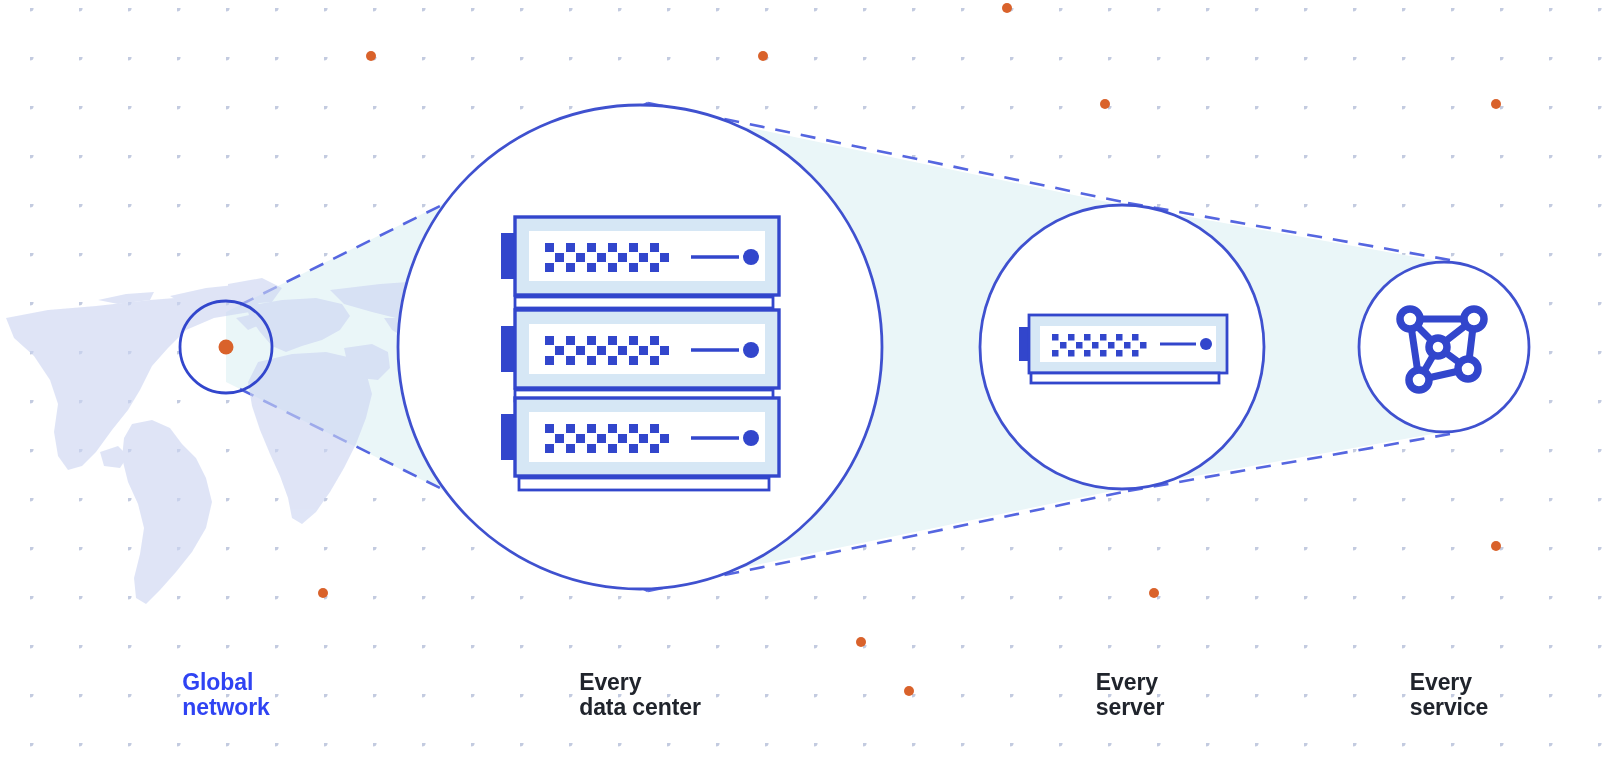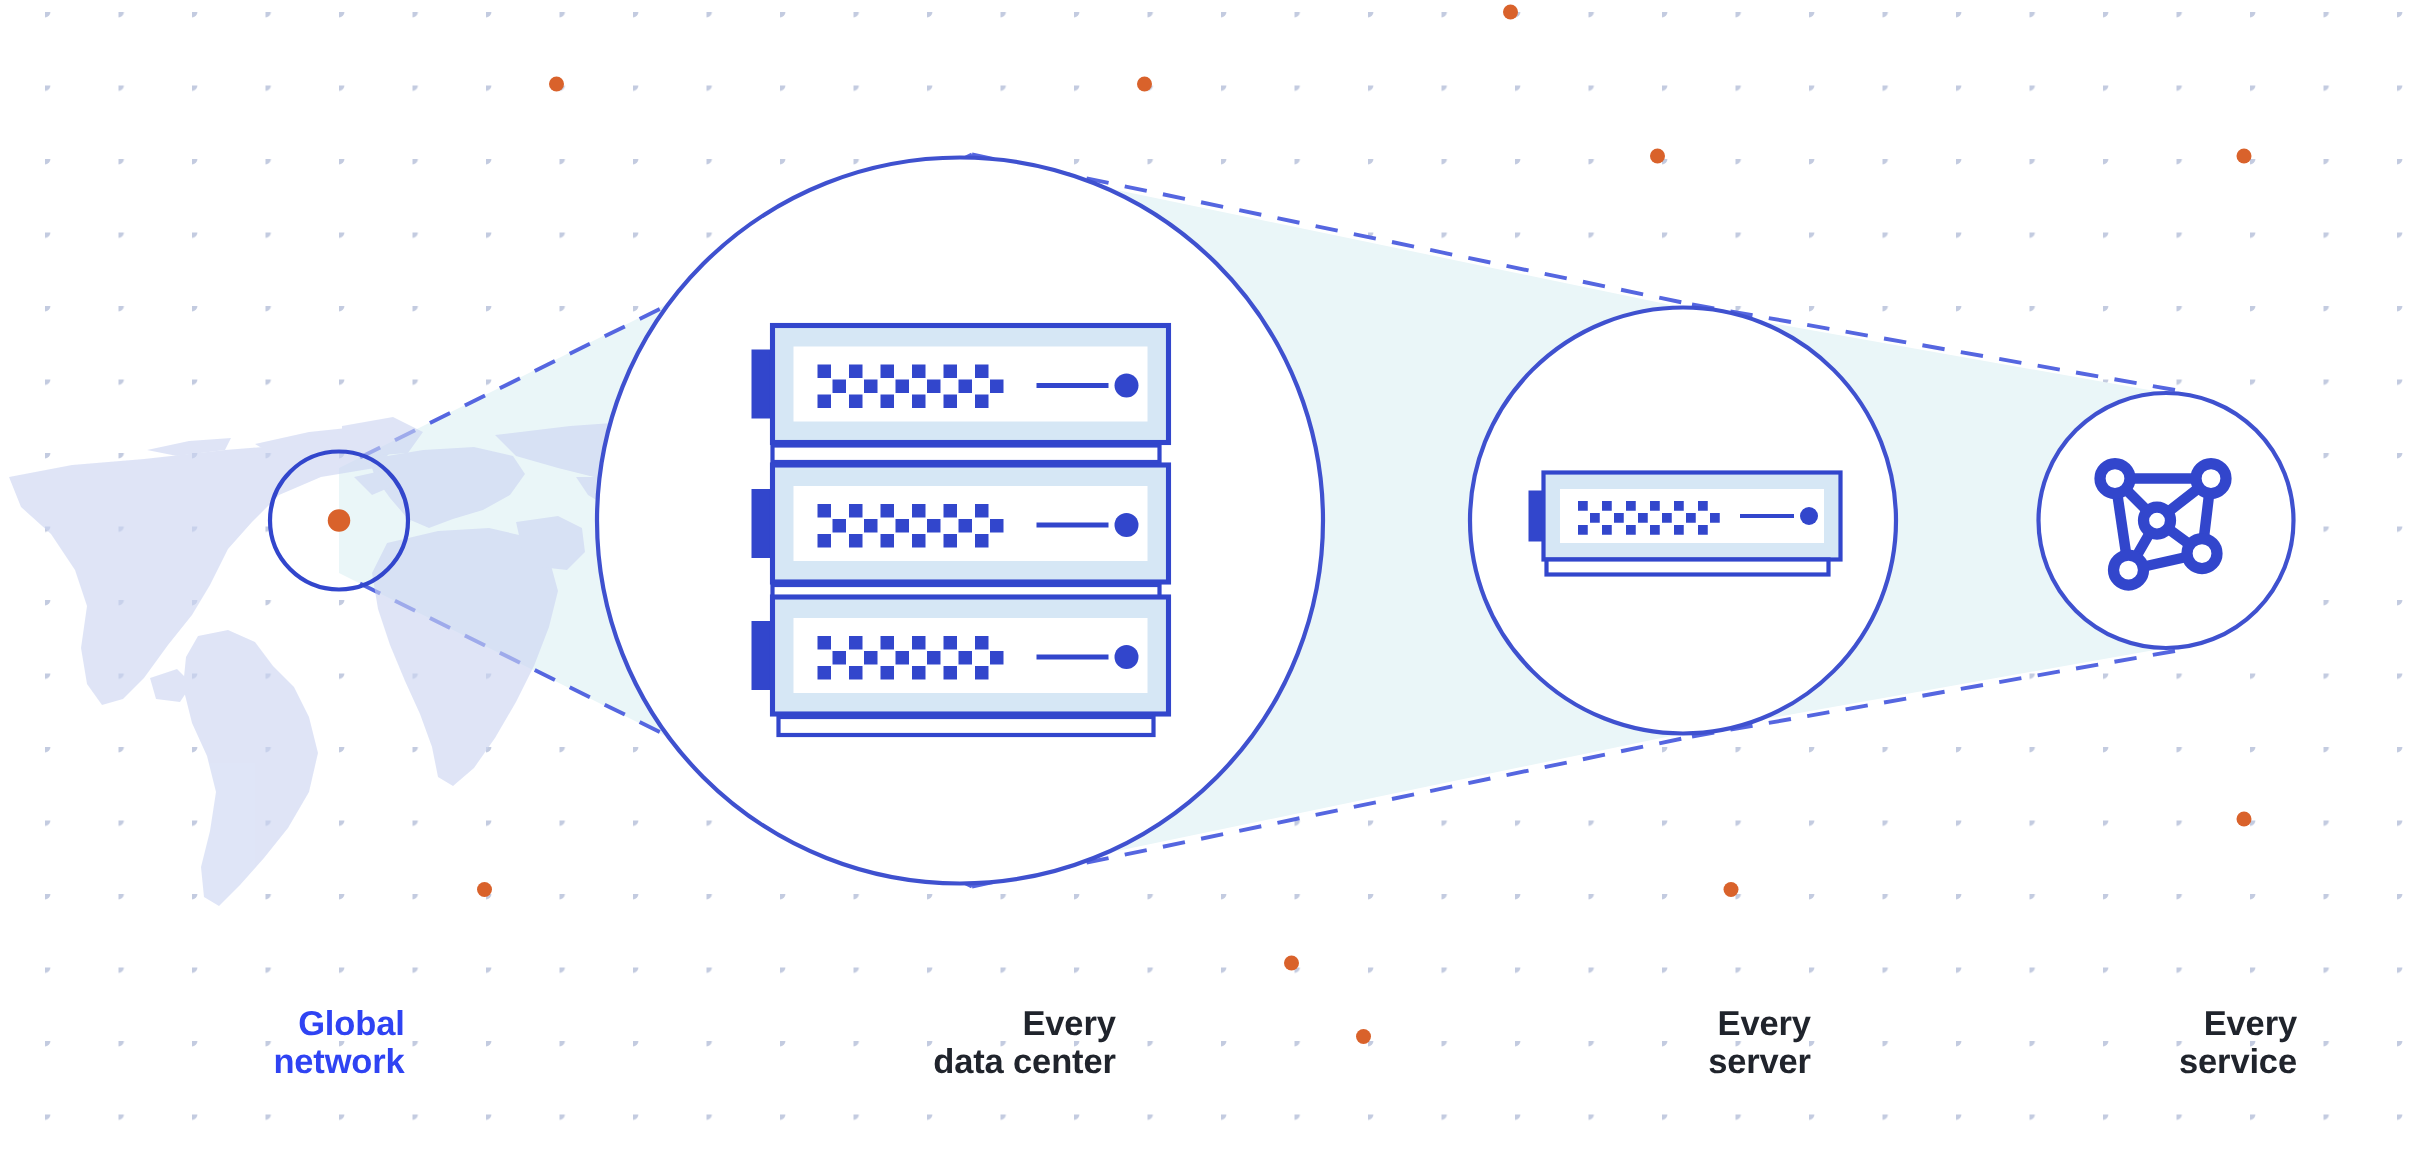--- a/index.html
+++ b/index.html
@@ -23,30 +23,30 @@
     left: 0;
     top: 0;
     width: 1620px;
     height: 782px;
   }
   #labels {
     pointer-events: none;
   }
   .zone-label {
     position: absolute;
-    text-align: right;
+    text-align: left;
     font-family: "Liberation Sans", sans-serif;
     font-size: 23px;
     line-height: 25px;
     font-weight: 700;
     letter-spacing: -0.1px;
     white-space: pre-line;
     transform: translateX(-50%);
   }
-  .zone-label.dark  { color: #20242c; margin-left: 43px; }
+  .zone-label.dark  { color: #20242c; }
   .zone-label.brand { color: #2f43f3; }
 </style>
 </head>
 <body>
 
 <div id="stage">
 
   <svg id="dotgrid" viewBox="0 0 1620 782" xmlns="http://www.w3.org/2000/svg" aria-hidden="true">
     <defs>
       <pattern id="dots" x="226" y="8" width="49" height="49" patternUnits="userSpaceOnUse">

